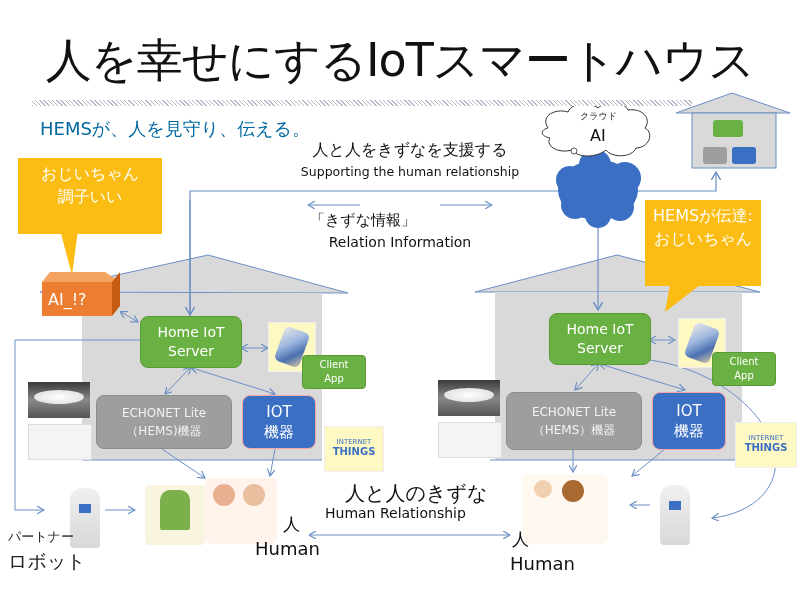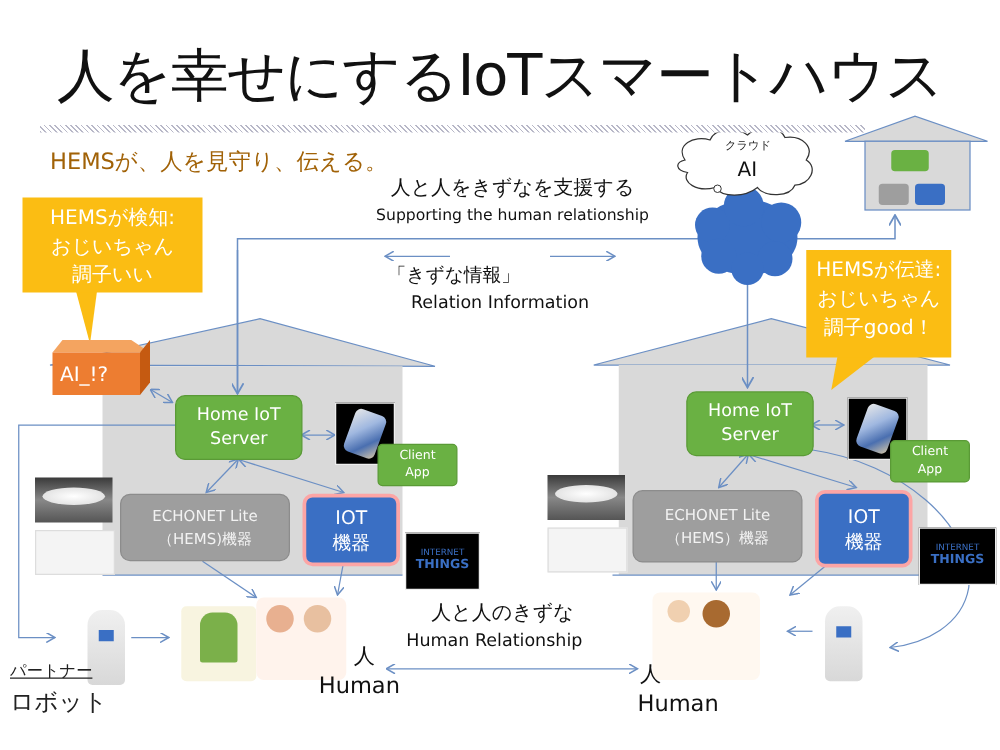--- a/index.html
+++ b/index.html
@@ -2,31 +2,31 @@
 <html><head>
 <meta charset="utf-8">
 <style>
   html, body { margin:0; padding:0; }
   body { width:800px; height:600px; position:relative; overflow:hidden; background:#ffffff;
          font-family:"DejaVu Sans", "Liberation Sans", sans-serif; }
   .abs { position:absolute; }
   .title { left:0; top:30px; width:800px; text-align:center; font-size:46px; color:#111; letter-spacing:-1px; }
   .rule { left:32px; top:100px; width:660px; height:6px;
           background:repeating-linear-gradient(45deg,#b8b8c8 0 1px,#ffffff 1px 3px); }
-  .subtitle { left:40px; top:117px; font-size:18px; color:#a16207; }
+  .subtitle { left:40px; top:117px; font-size:18px; color:#0369a1; }
   .center-jp { left:270px; top:140px; width:280px; text-align:center; font-size:16px; color:#111; }
   .center-en { left:260px; top:164px; width:300px; text-align:center; font-size:12.5px; color:#111; }
   .kizuna-jp { left:310px; top:211px; width:160px; text-align:left; font-size:15px; color:#111; }
   .kizuna-en { left:300px; top:234px; width:200px; text-align:center; font-size:14px; color:#111; }
   .bubble { background:#fbbd13; color:#fff; text-align:center; font-size:16px; line-height:23px; }
   .box { border-radius:8px; color:#fff; text-align:center; display:flex; align-items:center; justify-content:center; }
   .green { background:#6ab143; border:1px solid #5a9a36; }
   .grey  { background:#9e9e9e; border:1px solid #8c8c8c; color:#f2f2f2; }
-  .blue  { background:#3a6fc4; border:3px solid #fca5a5; }
-  .photo { background:#000000; border:1px solid #eee; }
+  .blue  { background:#3a6fc4; border:1px solid #fca5a5; }
+  .photo { background:#fef9c3; border:1px solid #eee; }
   .lbl { font-size:18px; color:#111; }
 </style>
 </head>
 <body>
 
 <svg class="abs" style="left:0;top:0" width="800" height="600" viewBox="0 0 800 600">
   <defs>
     <marker id="ah" markerWidth="8" markerHeight="8" refX="7" refY="4" orient="auto">
       <path d="M0,0 L7,4 L0,8" fill="none" stroke="#6b8fc4" stroke-width="1.2"></path>
     </marker>
@@ -116,29 +116,27 @@
 
 <div class="abs center-jp">人と人をきずなを支援する</div>
 <div class="abs center-en">Supporting the human relationship</div>
 <div class="abs kizuna-jp">「きずな情報」</div>
 <div class="abs kizuna-en">Relation Information</div>
 
 <div class="abs" style="left:580px;top:110px;font-size:9px;color:#222;">クラウド</div>
 <div class="abs" style="left:590px;top:126px;font-size:16px;color:#111;">AI</div>
 
 <div class="abs bubble" style="left:18px;top:158px;width:144px;height:72px;padding-top:4px;">
-  <div>HEMSが検知:</div>
   <div>おじいちゃん</div>
   <div>調子いい</div>
 </div>
 
 <div class="abs bubble" style="left:645px;top:200px;width:116px;height:82px;padding-top:4px;">
   <div>HEMSが伝達:</div>
   <div>おじいちゃん</div>
-  <div>調子good！</div>
 </div>
 
 <div class="abs" style="left:48px;top:290px;font-size:16px;color:#fff;text-align:right;">AI_!?</div>
 
 <div class="abs box green" style="left:140px;top:316px;width:100px;height:50px;flex-direction:column;font-size:14px;line-height:19px;">
   <span>Home IoT</span>
   <span>Server</span>
 </div>
 <div class="abs photo" style="left:268px;top:322px;width:46px;height:48px;">
   <div style="margin:6px 10px;width:26px;height:36px;border-radius:5px;background:linear-gradient(135deg,#e8e8e8,#a0b8e0 40%,#4a6fb0 70%,#d8c8a8);transform:rotate(20deg);"></div>
@@ -207,23 +205,23 @@
 <div class="abs" style="left:522px;top:474px;width:86px;height:70px;background:#fff8f0;border-radius:6px;">
   <div style="margin:6px 12px;display:flex;gap:10px;">
     <div style="width:18px;height:18px;border-radius:50%;background:#f0d0b0;"></div>
     <div style="width:22px;height:22px;border-radius:50%;background:#a86a30;"></div>
   </div>
 </div>
 <div class="abs" style="left:660px;top:485px;width:30px;height:60px;background:linear-gradient(#f0f0f0,#d8d8d8);border-radius:12px 12px 4px 4px;">
   <div style="margin:16px auto 0;width:12px;height:9px;background:#3a6fc4;"></div>
 </div>
 
-<div class="abs" style="left:345px;top:480px;font-size:16px;color:#111;">人と人のきずな</div>
+<div class="abs" style="left:345px;top:480px;font-size:20px;color:#111;">人と人のきずな</div>
 <div class="abs" style="left:325px;top:505px;font-size:14px;color:#111;">Human Relationship</div>
 
 <div class="abs lbl" style="left:283px;top:513px;font-size:17px;">人</div>
 <div class="abs lbl" style="left:255px;top:538px;">Human</div>
 <div class="abs lbl" style="left:512px;top:528px;font-size:17px;">人</div>
 <div class="abs lbl" style="left:510px;top:553px;">Human</div>
 
-<div class="abs" style="left:8px;top:528px;font-size:13px;color:#222;text-decoration:underline;">パートナー</div>
+<div class="abs" style="left:8px;top:528px;font-size:13px;color:#222;">パートナー</div>
 <div class="abs" style="left:8px;top:549px;font-size:19px;color:#222;">ロボット</div>
 <div class="abs" style="left:12px;top:570px;font-size:13px;color:#222;margin-top:47px;">Partner Robot</div>
 
 </body></html>

